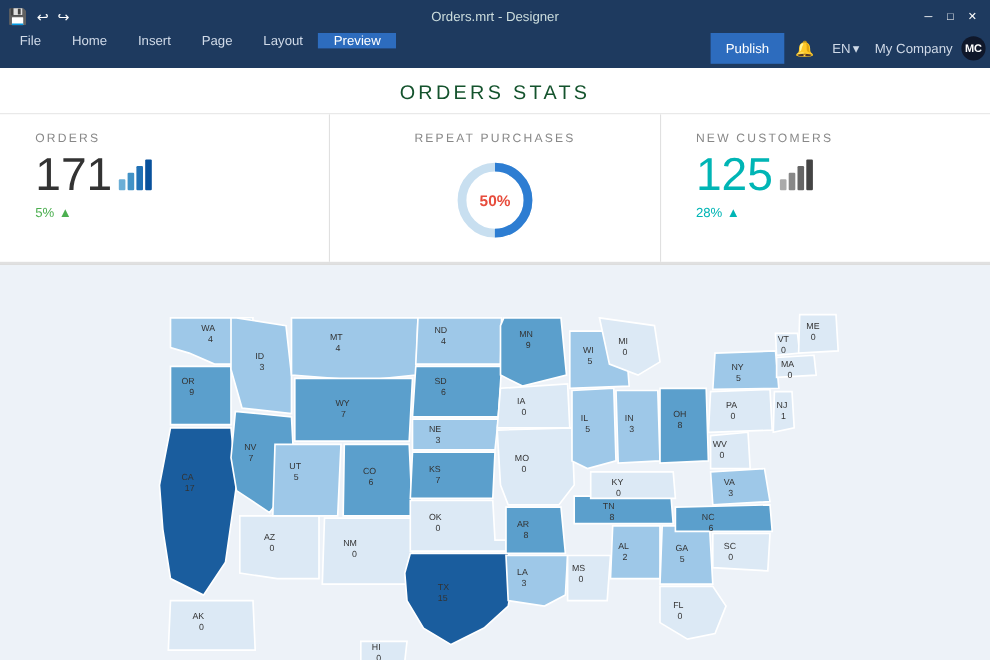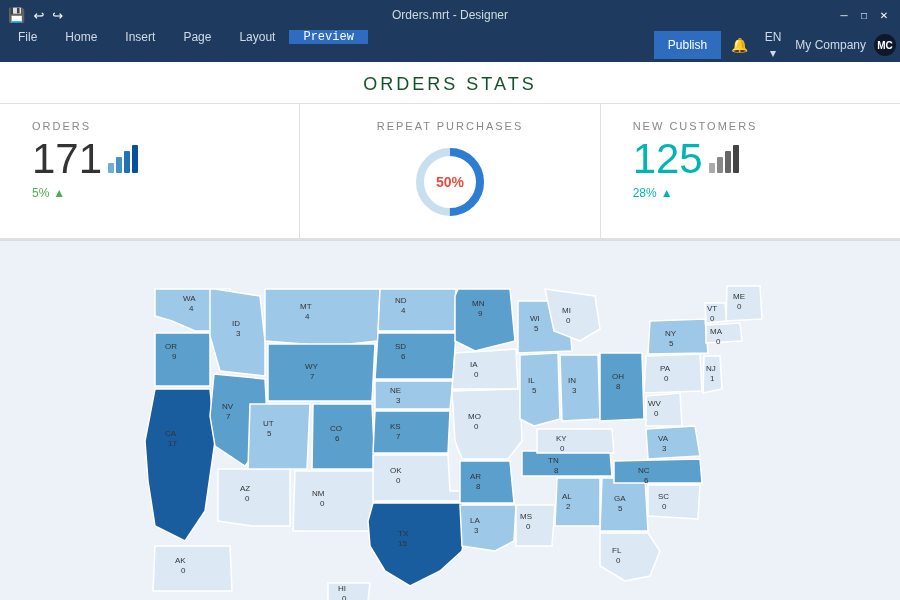--- a/index.html
+++ b/index.html
@@ -32,21 +32,20 @@
       padding: 0 14px;
       display: flex;
       align-items: center;
       font-size: 12px;
       color: #d0dae8;
       cursor: pointer;
     }
     .menu-item.active {
       background: #2d6cbe;
       color: white;
-      font-family: Liberation Mono, monospace;
     }
     .menu-right {
       margin-left: auto;
       display: flex;
       align-items: center;
       gap: 4px;
     }
     .publish-btn {
       background: #2d6cbe;
       color: white;
@@ -65,21 +64,20 @@
       align-items: center;
     }
     .lang-btn {
       color: #d0dae8;
       font-size: 12px;
       padding: 0 6px;
       display: flex;
       align-items: center;
       gap: 2px;
       cursor: pointer;
-      flex-direction: column;
     }
     .company-badge {
       background: #0f172a;
       color: white;
       border-radius: 50%;
       width: 22px;
       height: 22px;
       display: flex;
       align-items: center;
       justify-content: center;

